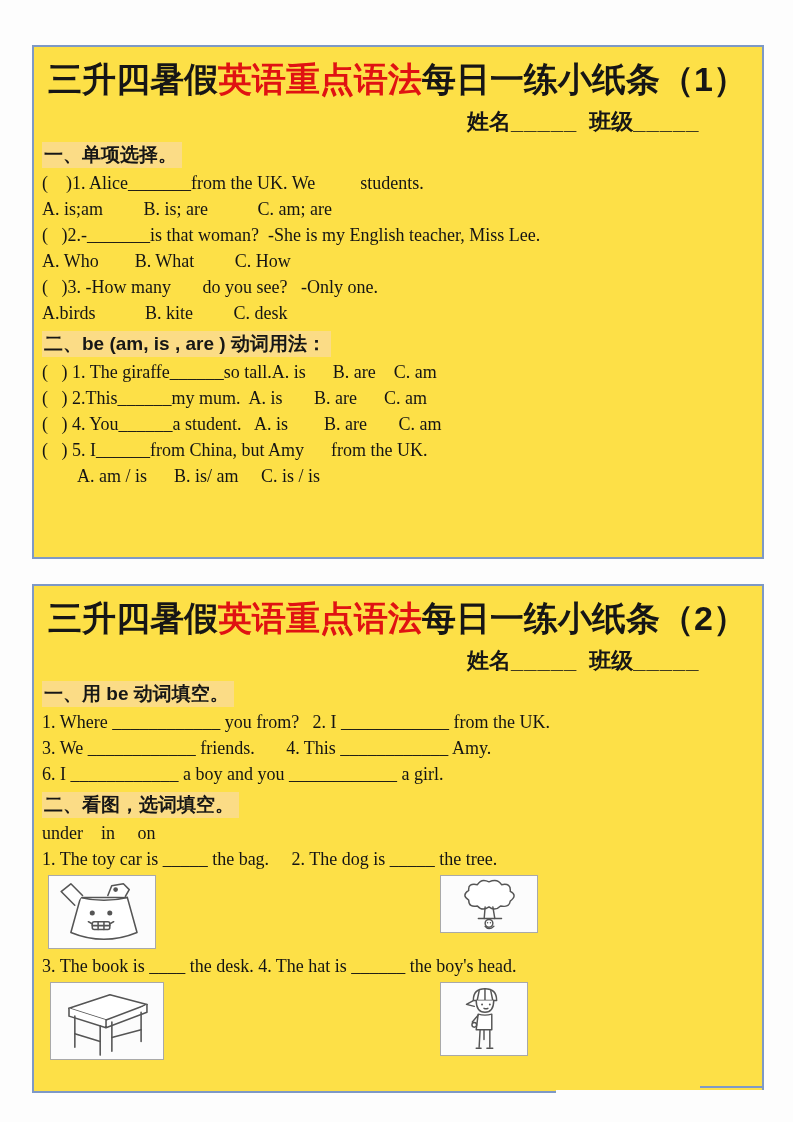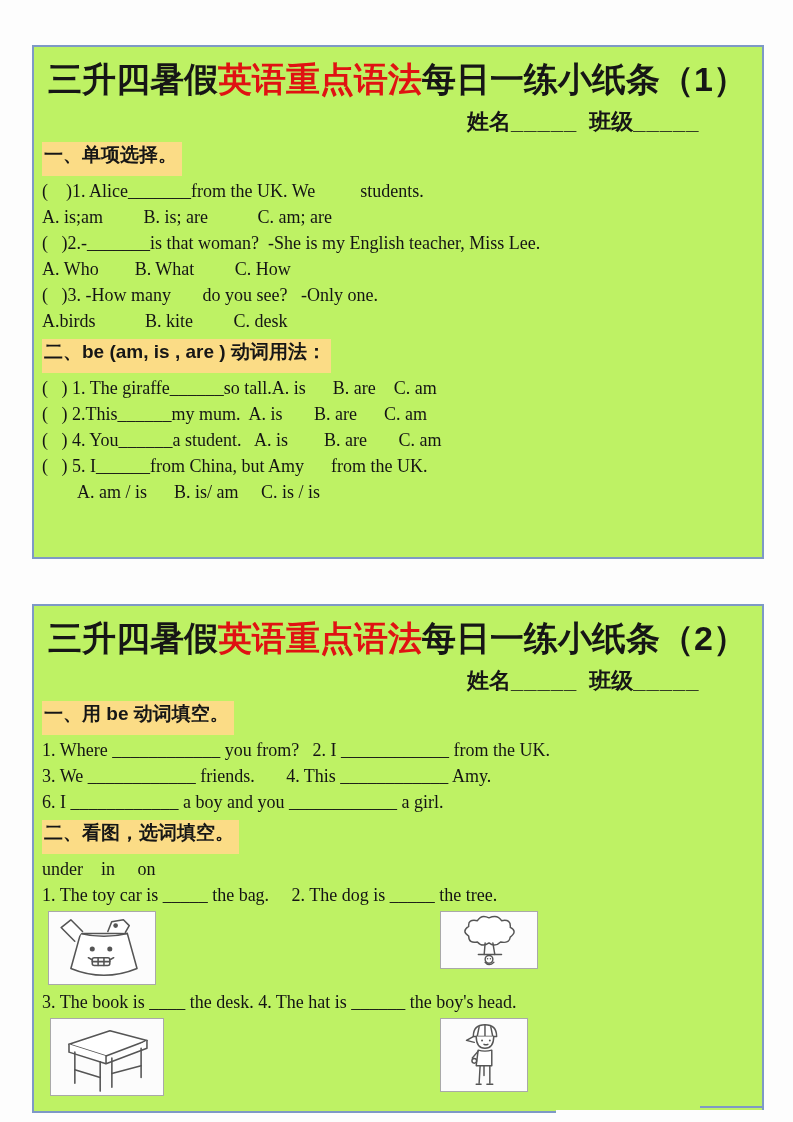--- a/index.html
+++ b/index.html
@@ -1,25 +1,25 @@
 <!DOCTYPE html>
 <html><head>
 <meta charset="utf-8">
 <style>
   * { margin:0; padding:0; box-sizing:border-box; }
   html,body { width:793px; height:1122px; background:#fdfdfd; font-family:"Liberation Sans", sans-serif; color:#161616; }
-  .panel { position:absolute; left:32px; width:732px; background:#bef264; border:2px solid #7e99c6; padding:4px 8px; }
+  .panel { position:absolute; left:32px; width:732px; background:#fde047; border:2px solid #7e99c6; padding:4px 8px; }
   .panel-1 { top:45px; height:514px; }
-  .panel-2 { top:604px; height:509px; }
+  .panel-2 { top:584px; height:509px; }
   .title { font-size:34px; font-weight:bold; line-height:48px; margin:4px 0 0 6px; letter-spacing:0px; white-space:nowrap; }
   .title .red { color:#e01212; }
   .nameline { font-size:22px; font-weight:bold; line-height:30px; margin:4px 0 0 425px; white-space:nowrap; }
   .nameline .blank { letter-spacing:1px; }
   .nameline .cls { margin-left:12px; }
-  .sec-heading { display:inline-block; background:#fbdc86; font-size:19px; font-weight:bold; line-height:24px; padding:1px 5px 9px 2px; margin:5px 0 2px 0; }
+  .sec-heading { display:inline-block; background:#fbdc86; font-size:19px; font-weight:bold; line-height:24px; padding:1px 5px 1px 2px; margin:5px 0 2px 0; }
   .line { font-family:Liberation Serif, serif; font-size:18px; line-height:26px; white-space:pre; color:#141414; }
   .img-row { display:flex; align-items:flex-start; margin-top:3px; }
   .img-box { border:1px solid #a9a9a9; background:#fcfcfc; }
   .box-bag  { width:108px; height:74px; margin-left:6px; }
   .box-tree { width:98px;  height:58px; margin-left:284px; }
   .box-desk { width:114px; height:78px; margin-left:8px; }
   .box-boy  { width:88px;  height:74px; margin-left:276px; }
   .img-box svg { width:100%; height:100%; display:block; }
   .border-gap { position:absolute; left:522px; right:-2px; bottom:-2px; height:3px; background:#fdfdfd; }
   .border-seg { position:absolute; left:666px; right:-2px; bottom:3px; height:2px; background:#7e99c6; }

